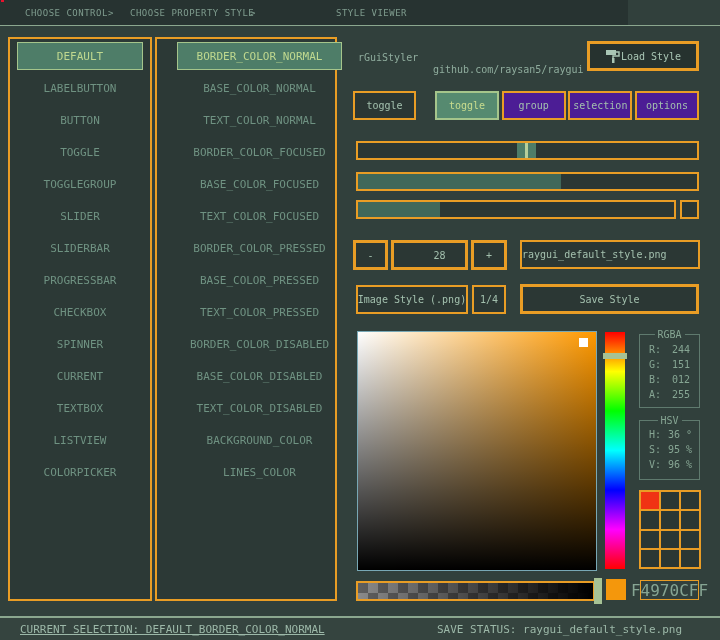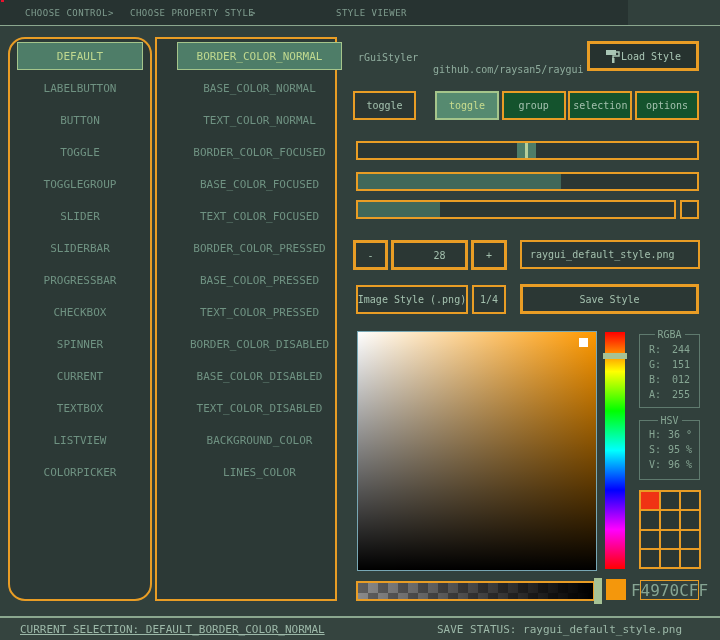--- a/index.html
+++ b/index.html
@@ -14,21 +14,21 @@
 
   
   .topbar { position:absolute; left:0; top:0; width:628px; height:25px; background:#273331; }
   .topbar span { position:absolute; top:8px; font-size:9px; color:#7f9c8e; letter-spacing:.5px; white-space:nowrap; }
   #tab1 { left:25px; } #sep1 { left:108px; } #tab2 { left:130px; } #sep2 { left:250px; } #tab3 { left:336px; }
   .topbar-divider { position:absolute; left:0; top:25px; width:720px; height:1px; background:#8ba78f; }
   #cursor-pixel { position:absolute; left:1px; top:0; width:3px; height:2px; background:#e8112d; }
 
   
   .panel { position:absolute; top:37px; height:564px; background:#2c3936; border:2px solid #e99d25; }
-  #controls-panel { left:8px; width:144px;border-radius:17px; }
+  #controls-panel { left:8px; width:144px; }
   #properties-panel { left:155px; width:182px;padding-left:20px; }
   .list { padding-top:3px; }
   .list-item {
     height:28px; margin:0 auto 4px; display:flex; align-items:center; justify-content:center;
     font-size:11px; color:#6f9282; white-space:nowrap;
   }
   #controls-panel .list-item { width:126px; }
   #properties-panel .list-item { width:165px; }
   .list-item.active { background:#4e7d68; border:1px solid #a5c58b; color:#bfd88f; }
 
@@ -43,40 +43,40 @@
   }
 
   
   .btn {
     position:absolute; border:2px solid #e99d25; background:#2b3734; color:#a3c0ae;
     display:flex; align-items:center; justify-content:center; font-size:10px; white-space:nowrap;
   }
   #toggle-single { left:353px; top:91px; width:63px; height:29px; }
   #toggle-group { position:absolute; left:435px; top:91px; width:264px; height:29px; display:flex; justify-content:space-between; }
   #toggle-group .toggle-btn {
-    width:64px; height:29px; border:2px solid #e99d25; background:#14532d; color:#a3c0ae;
+    width:64px; height:29px; border:2px solid #e99d25; background:#4c1d95; color:#a3c0ae;
     display:flex; align-items:center; justify-content:center; font-size:10px;
   }
   #toggle-group .toggle-btn.active { background:#568a70; border-color:#a5c58b; color:#c8dc8e; }
 
   
   .track { position:absolute; left:356px; width:343px; height:19px; border:2px solid #e99d25; background:#2b3734; }
   #slider { top:141px; }
   #slider .handle { position:absolute; top:0; bottom:0; width:19px; background:#4e7d68; }
   #slider .handle .handle-line { position:absolute; left:8px; top:0; bottom:0; width:3px; background:#b7cf9b; }
   #sliderbar { top:172px; }
   #progressbar { top:200px; width:320px; }
   .fill { position:absolute; left:0; top:0; bottom:0; background:#40685a; }
   #checkbox { position:absolute; left:680px; top:200px; width:19px; height:19px; border:2px solid #e99d25; background:#2b3734; }
 
   
   #spinner-minus { left:353px; top:240px; width:35px; height:30px; border-width:3px; }
   #spinner-value { left:391px; top:240px; width:77px; height:30px; border-width:3px;padding-left:20px; }
   #spinner-plus  { left:471px; top:240px; width:36px; height:30px; border-width:3px; }
-  #filename-box  { left:520px; top:240px; width:180px; height:29px; justify-content:flex-start; padding-left:8px; }
+  #filename-box  { left:520px; top:240px; width:180px; height:29px; justify-content:flex-start; }
   #image-style-btn { left:356px; top:285px; width:112px; height:29px; }
   #scale-box { left:472px; top:285px; width:34px; height:29px; }
   #save-btn { left:520px; top:284px; width:179px; height:30px; border-width:3px; }
 
   
   #color-panel {
     position:absolute; left:357px; top:331px; width:240px; height:240px;
     border:1px solid #78a8b5;
     background-image: linear-gradient(to bottom, rgba(0,0,0,0), #000),
                       linear-gradient(to right, #ffffff, #ff9900);

